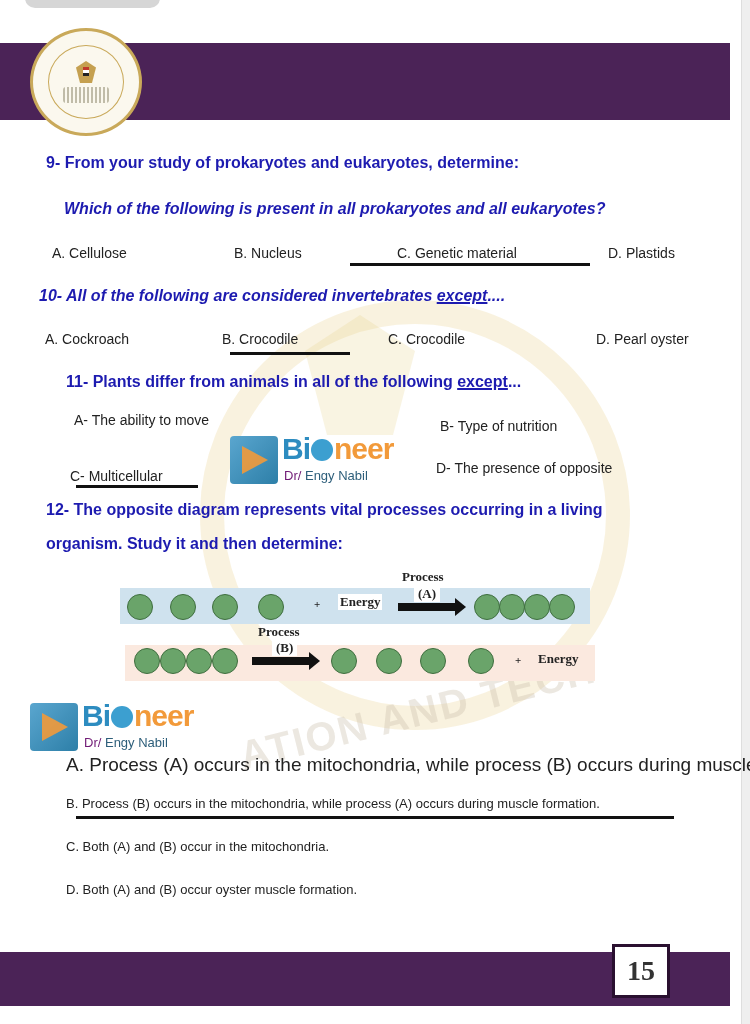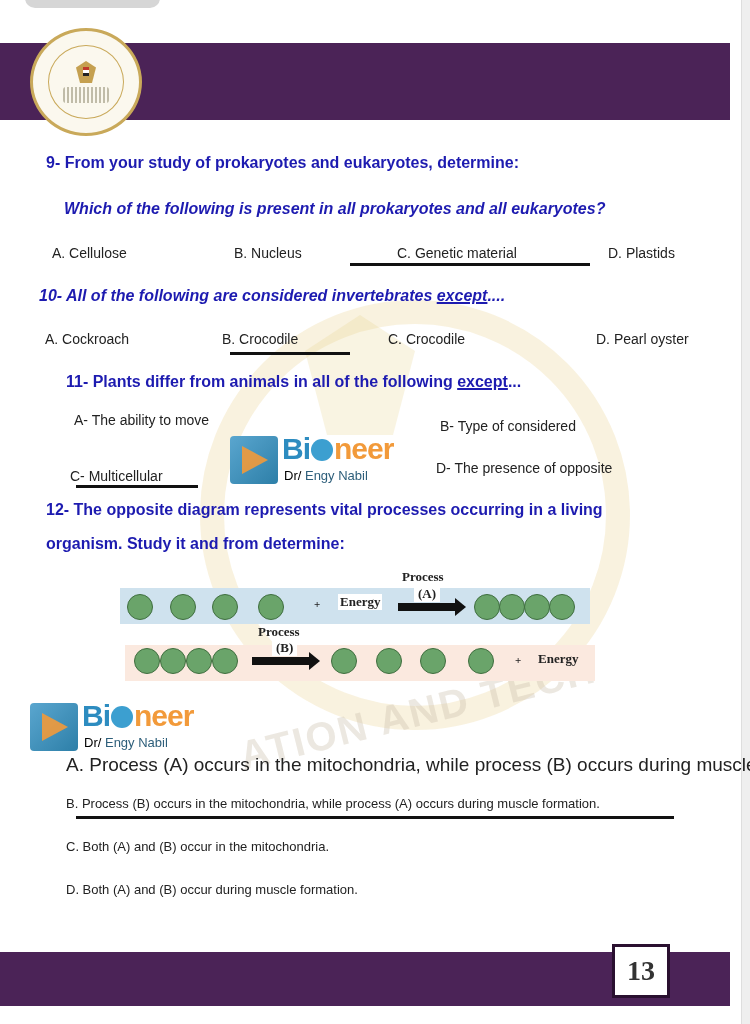--- a/index.html
+++ b/index.html
@@ -46,21 +46,21 @@
   .answer-line { position: absolute; height: 3px; background: #111; }
   u { text-decoration-thickness: 1.5px; }
 
   .bioneer { position: absolute; width: 180px; height: 50px; padding-left: 41px; }
   .bioneer .flask { position: absolute; left: 0; top: 0; width: 48px; height: 48px; background: linear-gradient(135deg, #5aa6cf, #2d7fa8); border-radius: 4px; }
   .bioneer .flask::after { content: ""; position: absolute; left: 12px; top: 10px; width: 26px; height: 28px; background: #f29a3a; clip-path: polygon(0 0, 100% 50%, 0 100%); opacity: 0.9; }
   .bioneer .bi { position: absolute; left: 52px; top: -4px; font-size: 30px; font-weight: bold; color: #2d8cc0; letter-spacing: -1px; }
   .bioneer .bi .o { display: inline-block; width: 22px; height: 22px; border-radius: 50%; background: #3c9fd0; vertical-align: -2px; margin: 0 1px; }
   .bioneer .bi .neer { color: #f29a3a; }
   .bioneer .sub { position: absolute; left: 54px; top: 32px; font-size: 13px; color: #2d5e7a; }
-  .bioneer .sub .dr { color: #000000; }
+  .bioneer .sub .dr { color: #701a75; }
 
   .diagram-row { position: absolute; height: 36px; }
   .circle { position: absolute; width: 26px; height: 26px; border-radius: 50%; background: #6aa46a; border: 1.5px solid #3f6e3f; box-sizing: border-box; }
   .diag-text { position: absolute; font-family: "Liberation Serif", serif; font-weight: bold; font-size: 13px; color: #222; }
   .arrow { position: absolute; height: 8px; background: #111; }
   .arrow::after { content: ""; position: absolute; right: -10px; top: -5px; border-left: 11px solid #111; border-top: 9px solid transparent; border-bottom: 9px solid transparent; }
 
   .footer-band { position: absolute; left: 0; top: 952px; width: 730px; height: 54px; background: #4b2357; }
   .page-num {
     position: absolute; left: 612px; top: 944px; width: 58px; height: 54px;
@@ -103,33 +103,33 @@
 <div class="opt" style="left:45px; top:331px;">A. Cockroach</div>
 <div class="opt" style="left:222px; top:331px;">B. Crocodile</div>
 <div class="opt" style="left:388px; top:331px;">C. Crocodile</div>
 <div class="opt" style="left:596px; top:331px;">D. Pearl oyster</div>
 <div class="answer-line" style="left:230px; top:352px; width:120px;"></div>
 
 <div class="q-title" style="left:46px; top:373px;margin-left:20px;">
   <span>11- Plants differ from animals in all of the following </span><u>except</u><span>...</span>
 </div>
 <div class="opt" style="left:74px; top:412px;">A- The ability to move</div>
-<div class="opt" style="left:440px; top:418px;">B- Type of considered</div>
+<div class="opt" style="left:440px; top:418px;">B- Type of nutrition</div>
 <div class="opt" style="left:70px; top:468px;">C- Multicellular</div>
 <div class="opt" style="left:436px; top:460px;">D- The presence of opposite</div>
 <div class="answer-line" style="left:76px; top:485px; width:122px;"></div>
 
 <div class="bioneer" style="left:230px; top:436px;">
   <div class="flask"></div>
   <div class="bi"><span>Bi</span><span class="o"></span><span class="neer">neer</span></div>
   <div class="sub"><span class="dr">Dr/</span><span> Engy Nabil</span></div>
 </div>
 
 <div class="q-title" style="left:46px; top:501px;">12- The opposite diagram represents vital processes occurring in a living</div>
-<div class="q-title" style="left:46px; top:535px;">organism.  Study it and from determine:</div>
+<div class="q-title" style="left:46px; top:535px;">organism.  Study it and then determine:</div>
 
 <div>
   <div class="diagram-row" style="left:120px; top:588px; width:470px; background:#cfe2ee;"></div>
   <div class="circle" style="left:127px; top:594px;"></div>
   <div class="circle" style="left:170px; top:594px;"></div>
   <div class="circle" style="left:212px; top:594px;"></div>
   <div class="circle" style="left:258px; top:594px;"></div>
   <div class="diag-text" style="left:314px; top:598px; font-size:11px;">+</div>
   <div class="diag-text" style="left:338px; top:594px; background:#fff; padding:0 2px;">Energy</div>
   <div class="diag-text" style="left:402px; top:569px;">Process</div>
@@ -159,16 +159,16 @@
 <div class="bioneer" style="left:30px; top:703px;">
   <div class="flask"></div>
   <div class="bi"><span>Bi</span><span class="o"></span><span class="neer">neer</span></div>
   <div class="sub"><span class="dr">Dr/</span><span> Engy Nabil</span></div>
 </div>
 
 <div class="opt" style="left:66px; top:754px; font-size:19px;">A. Process (A) occurs in the mitochondria, while process (B) occurs during muscle formation.</div>
 <div class="opt" style="left:66px; top:796px; font-size:13px;">B. Process (B) occurs in the mitochondria, while process (A) occurs during muscle formation.</div>
 <div class="answer-line" style="left:76px; top:816px; width:598px;"></div>
 <div class="opt" style="left:66px; top:839px; font-size:13px;">C. Both (A) and (B) occur in the mitochondria.</div>
-<div class="opt" style="left:66px; top:882px; font-size:13px;">D. Both (A) and (B) occur during muscle formation.</div>
+<div class="opt" style="left:66px; top:882px; font-size:13px;">D. Both (A) and (B) occur oyster muscle formation.</div>
 
 <div class="footer-band"></div>
-<div class="page-num">13</div>
+<div class="page-num">15</div>
 
 </body></html>

